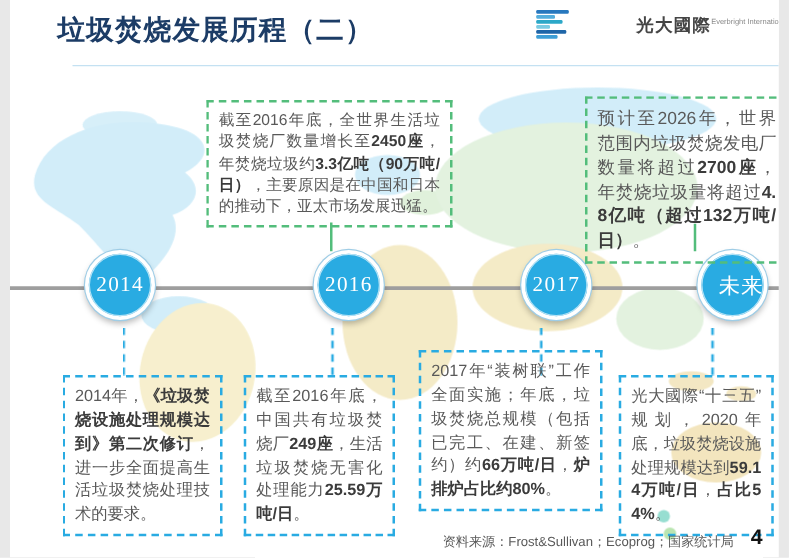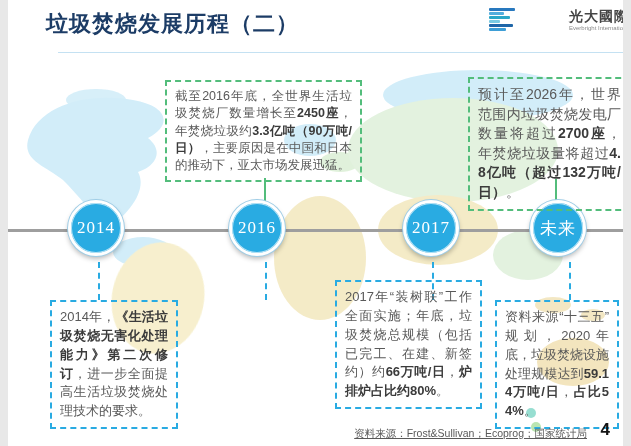--- a/index.html
+++ b/index.html
@@ -17,36 +17,36 @@
   .divider{position:absolute;left:50px;right:0;top:50px;height:3px;background:#C4E1F2;}
   .logo{position:absolute;right:8px;top:8px;display:flex;align-items:center;gap:5px;}
   .logo-icon{display:flex;flex-direction:column;gap:1px;width:27px;}
   .logo-icon i{display:block;height:3px;border-radius:1px;}
   .logo-icon i:nth-child(1){width:26px;background:#2878BE;}
   .logo-icon i:nth-child(2){width:15px;background:#54AEDD;}
   .logo-icon i:nth-child(3){width:21px;background:#2CA8C8;}
   .logo-icon i:nth-child(4){width:11px;background:#7ACBE3;}
   .logo-icon i:nth-child(5){width:24px;background:#1F66A8;}
   .logo-icon i:nth-child(6){width:17px;background:#3E9ED6;}
-  .logo-text{display:flex;flex-direction:column;line-height:1;margin-left:48px;}
+  .logo-text{display:flex;line-height:1;margin-left:48px;}
   .logo-cn{font-size:14px;font-weight:700;color:#454545;letter-spacing:1px;}
   .logo-en{font-size:6px;color:#8a8a8a;margin-top:2px;}
   
   .map{position:absolute;left:0;top:0;z-index:0;}
   
   .tl-line{position:absolute;left:0;right:0;top:229px;height:3px;background:#9E9E9E;z-index:1;}
   .node{
     position:absolute;top:200px;width:56px;height:56px;border-radius:50%;
     background:#29ABE2;border:3px solid #ffffff;
     box-shadow:0 0 0 1px #9FCDE6, 0 3px 5px rgba(0,0,0,.28), inset 0 0 0 1px rgba(255,255,255,.65);
     display:flex;align-items:center;justify-content:center;
     color:#fff;font-family:"Liberation Serif", serif;font-size:17px;letter-spacing:1px;
     z-index:3;box-sizing:border-box;
   }
-  .node-1{left:60px;text-align:right;} .node-2{left:221px;} .node-3{left:395px;justify-content:center;} .node-4{left:522px;}
+  .node-1{left:60px;text-align:right;} .node-2{left:243px;} .node-3{left:409px;justify-content:center;} .node-4{left:550px;justify-content:flex-end;}
   .conn-green{position:absolute;width:0;border-left:2px solid #53BD7B;z-index:2;}
   .cg-1{left:256px;top:178px;height:23px;}
   .cg-2{left:547px;top:179px;height:22px;}
   .conn-blue{position:absolute;width:0;border-left:2px dashed #29ABE2;z-index:2;}
   .cb-1{left:90px;top:262px;height:38px;}
   .cb-2{left:257px;top:262px;height:38px;}
   .cb-3{left:424px;top:262px;height:38px;}
   .cb-4{left:561px;top:262px;height:38px;}
   
   .note{
@@ -58,21 +58,21 @@
   .note b{color:#3B3B3B;}
   .note-green{border-color:#53BD7B;}
   .top-a{left:157px;top:80px;width:197px;font-size:12.5px;line-height:1.38;}
   .top-b{left:460px;top:77px;width:163px;font-size:14px;line-height:1.4;}
   .bot{font-size:13px;line-height:1.45;}
   .bot-1{left:42px; top:300px;width:128px;}
   .bot-2{left:187px;top:300px;width:121px;}
   .bot-3{left:327px;top:280px;width:147px;}
   .bot-4{left:487px;top:300px;width:124px;}
   
-  .source{position:absolute;top:427px;right:36px;font-size:10.5px;color:#595959;z-index:5;text-decoration:underline;}
+  .source{position:absolute;top:427px;right:36px;font-size:10.5px;color:#595959;z-index:5;}
   .pagenum{position:absolute;top:420px;right:13px;font-size:17px;font-weight:700;color:#141414;z-index:5;}
 </style>
 </head>
 <body>
 
 <div class="slide">
 
   <svg class="map" width="631" height="446" viewBox="0 0 631 446" aria-hidden="true">
     <g opacity="0.8">
       <ellipse cx="88" cy="100" rx="30" ry="11" fill="#CDEBF8"></ellipse>
@@ -138,25 +138,28 @@
   </div>
 
   <div class="note note-green top-a">
     <p><span>截至2016年底，全世界生活垃圾焚烧厂数量增长至</span><b>2450座</b><span>，年焚烧垃圾约</span><b>3.3亿吨（90万吨/日）</b><span>，主要原因是在中国和日本的推动下，亚太市场发展迅猛。</span></p>
   </div>
   <div class="note note-green top-b">
     <p><span>预计至2026年，世界范围内垃圾焚烧发电厂数量将超过</span><b>2700座</b><span>，年焚烧垃圾量将超过</span><b>4.8亿吨（超过132万吨/日）</b><span>。</span></p>
   </div>
 
   <div class="note bot bot-1">
-    <p><span>2014年，</span><b>《生活垃圾焚烧无害化处理能力》第二次修订</b><span>，进一步全面提高生活垃圾焚烧处理技术的要求。</span></p>
+    <p><span>2014年，</span><b>《垃圾焚烧设施处理规模达到》第二次修订</b><span>，进一步全面提高生活垃圾焚烧处理技术的要求。</span></p>
+  </div>
+  <div class="note bot bot-2">
+    <p><span>截至2016年底，中国共有垃圾焚烧厂</span><b>249座</b><span>，生活垃圾焚烧无害化处理能力</span><b>25.59万吨/日</b><span>。</span></p>
   </div>
   <div class="note bot bot-3">
     <p><span>2017年“装树联”工作全面实施；年底，垃圾焚烧总规模（包括已完工、在建、新签约）约</span><b>66万吨/日</b><span>，</span><b>炉排炉占比约80%</b><span>。</span></p>
   </div>
   <div class="note bot bot-4">
-    <p><span>资料来源“十三五”规划，2020年底，垃圾焚烧设施处理规模达到</span><b>59.14万吨/日</b><span>，</span><b>占比54%</b><span>。</span></p>
+    <p><span>光大國際“十三五”规划，2020年底，垃圾焚烧设施处理规模达到</span><b>59.14万吨/日</b><span>，</span><b>占比54%</b><span>。</span></p>
   </div>
 
   <div class="source">资料来源：Frost&amp;Sullivan；Ecoprog；国家统计局</div>
   <div class="pagenum">4</div>
 
 </div>
 
 </body></html>

